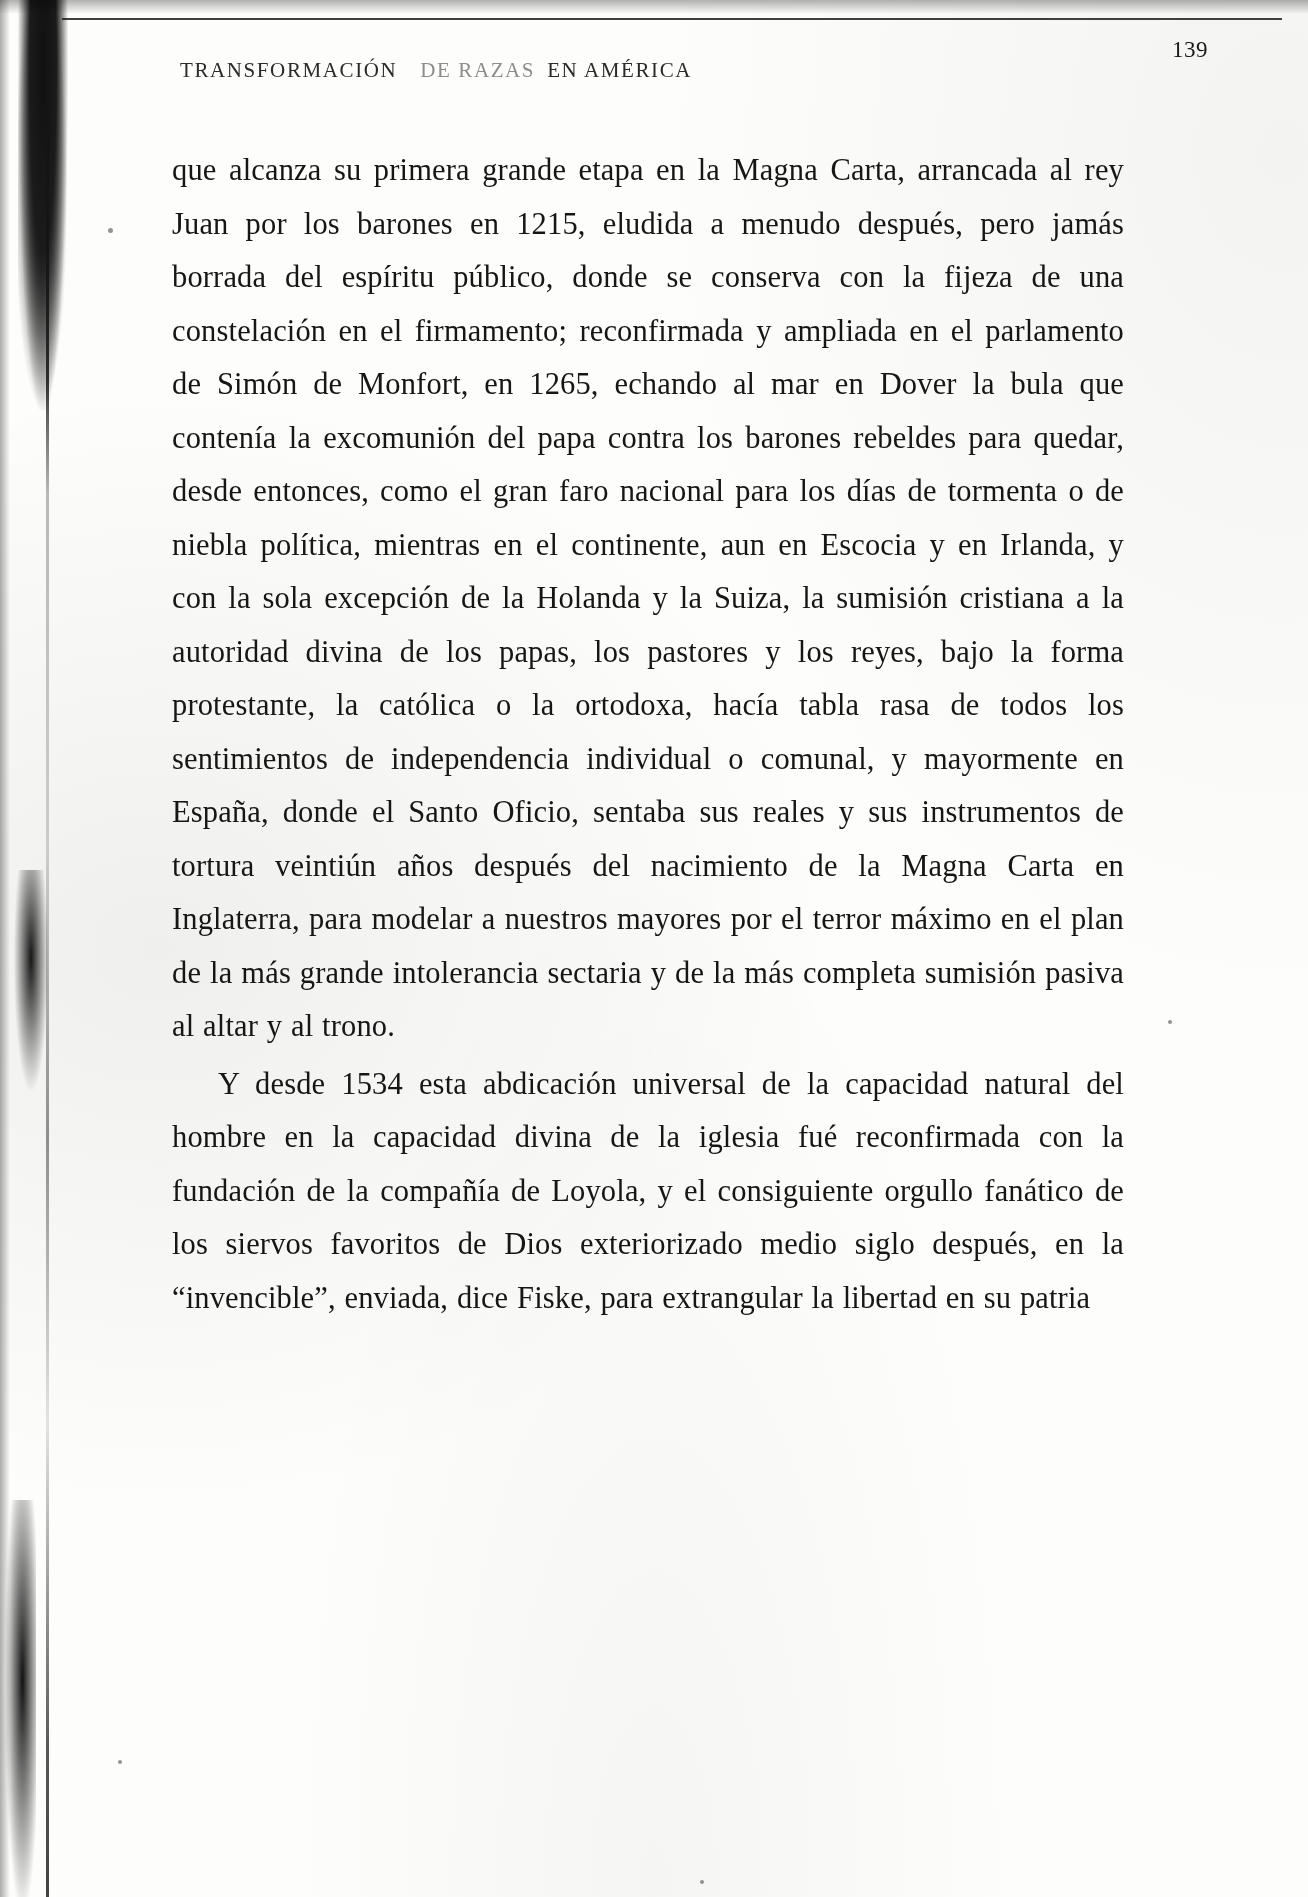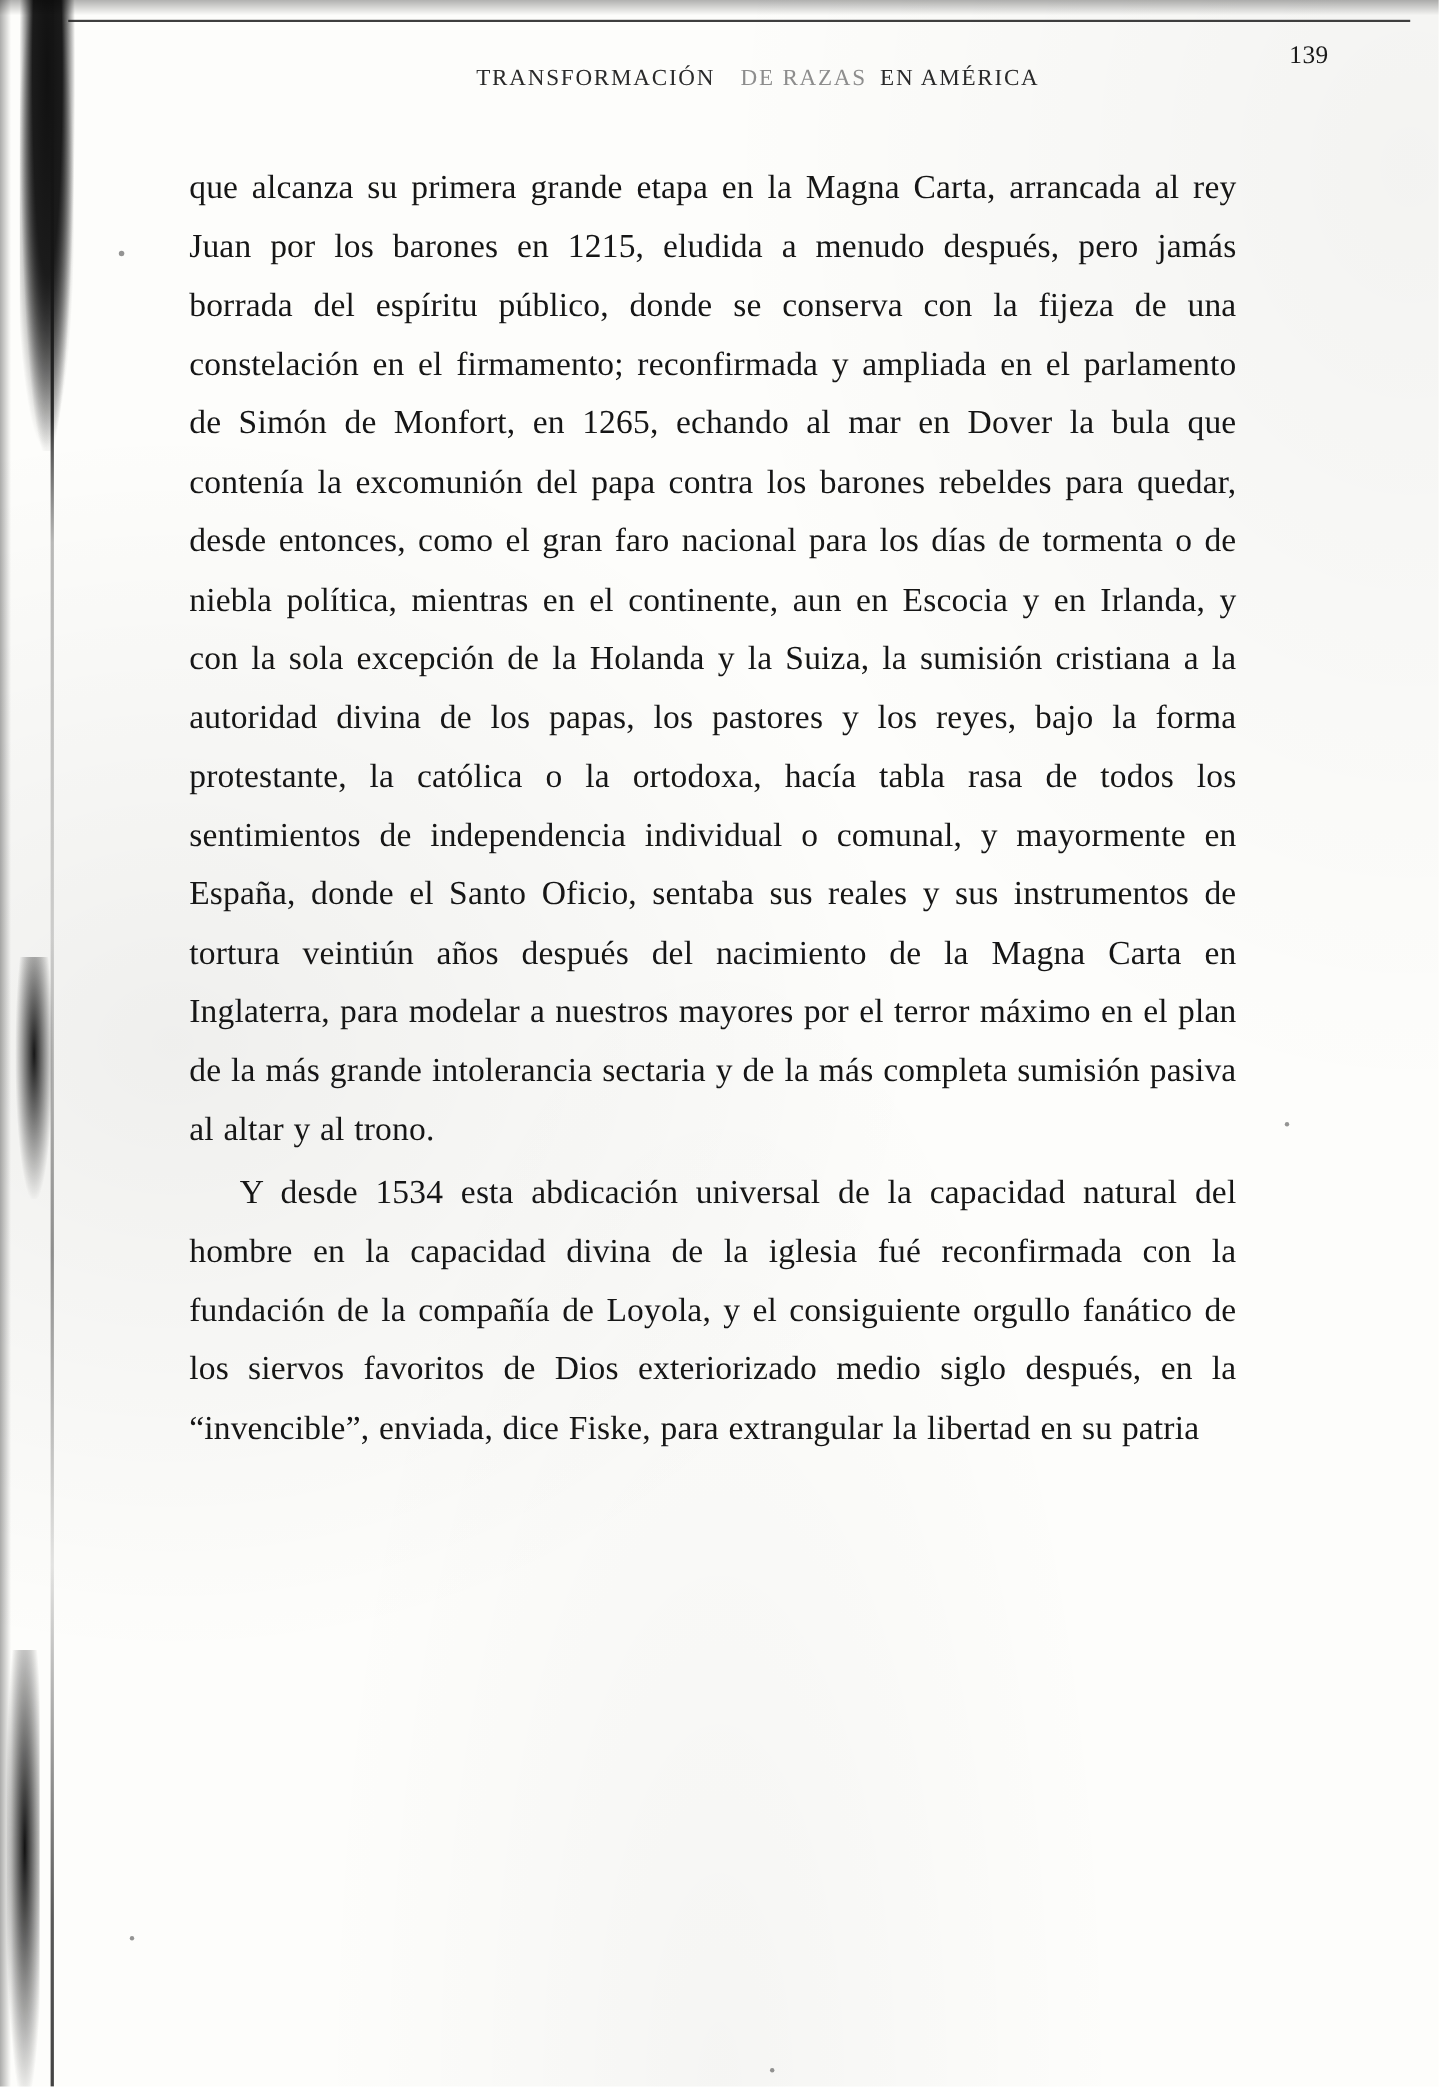--- a/index.html
+++ b/index.html
@@ -114,21 +114,21 @@
   }
 
   
   .running-head {
     position: absolute;
     left: 180px;
     right: 110px;
     top: 58px;
     display: flex;
     align-items: baseline;
-    justify-content: center;
+    justify-content: flex-start;
     white-space: nowrap;
   }
   .running-head .rh-text {
     font-family: "Liberation Serif", serif;
     font-size: 21px;
     letter-spacing: 1.6px;
     font-variant: small-caps;
     text-transform: uppercase;
     color: #2a2a2a;
   }

